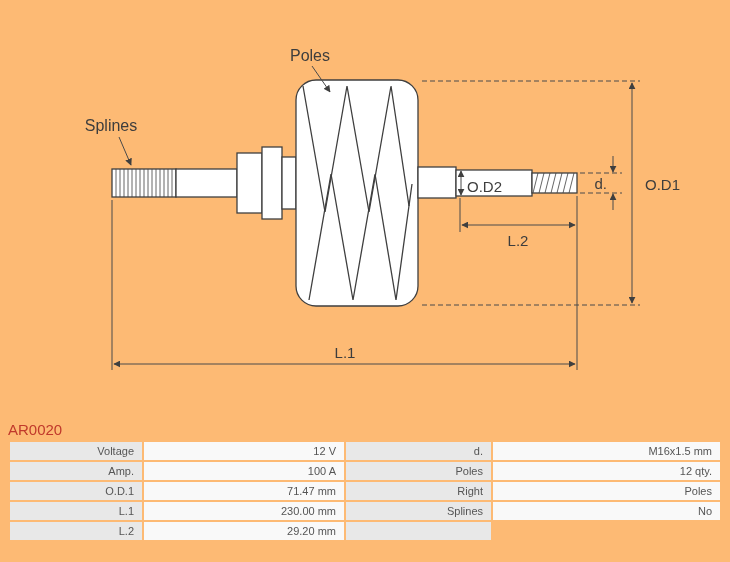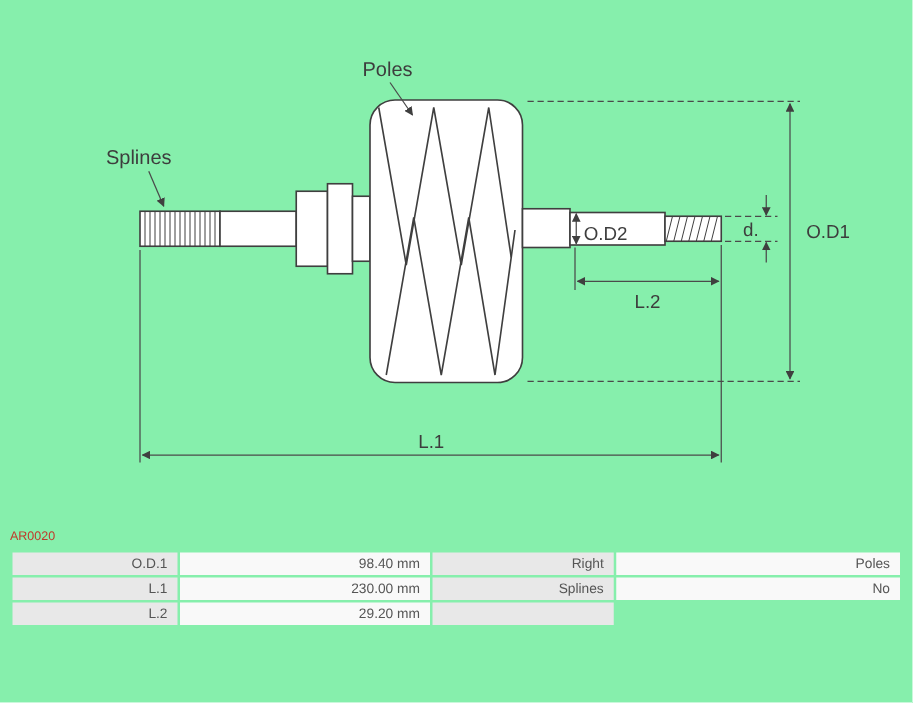--- a/index.html
+++ b/index.html
@@ -1,26 +1,26 @@
 <!DOCTYPE html>
 <html><head>
 <meta charset="utf-8">
 <style>
   html, body { margin: 0; padding: 0; background: #ffffff; }
   body { width: 730px; height: 562px; font-family: "Liberation Sans", sans-serif; }
-  .page { width: 730px; height: 562px; overflow: hidden; background: #86efac; }
+  .page { width: 730px; height: 562px; overflow: hidden; background: #fdba74; }
 
   
   .diagram-wrap { width: 730px; height: 418px; }
   svg text { font-family: "Liberation Sans", sans-serif; fill: #3d3d3d; }
   .lbl-big { font-size: 16px; }
   .lbl-dim { font-size: 15px; }
 
   
-  .part-code { margin: 4px 0 3px 8px; font-size: 10px; line-height: 15px; color: #c0392b; }
+  .part-code { margin: 4px 0 3px 8px; font-size: 15px; line-height: 15px; color: #c0392b; }
 
   
   table.spec {
     border-collapse: separate;
     border-spacing: 2px;
     table-layout: fixed;
     width: 714px;
     margin: 0 8px;
     font-size: 11px;
     color: #555555;
@@ -113,22 +113,34 @@
 
   <table class="spec">
     <colgroup>
         <col class="c1">
         <col class="c2">
         <col class="c3">
         <col class="c4">
       </colgroup>
     <tbody>
       <tr>
+        <td class="label">Voltage</td>
+        <td class="value">12 V</td>
+        <td class="label">d.</td>
+        <td class="value">M16x1.5 mm</td>
+      </tr>
+      <tr>
+        <td class="label">Amp.</td>
+        <td class="value">100 A</td>
+        <td class="label">Poles</td>
+        <td class="value">12 qty.</td>
+      </tr>
+      <tr>
         <td class="label">O.D.1</td>
-        <td class="value">98.40 mm</td>
+        <td class="value">71.47 mm</td>
         <td class="label">Right</td>
         <td class="value">Poles</td>
       </tr>
       <tr>
         <td class="label">L.1</td>
         <td class="value">230.00 mm</td>
         <td class="label">Splines</td>
         <td class="value">No</td>
       </tr>
       <tr>

